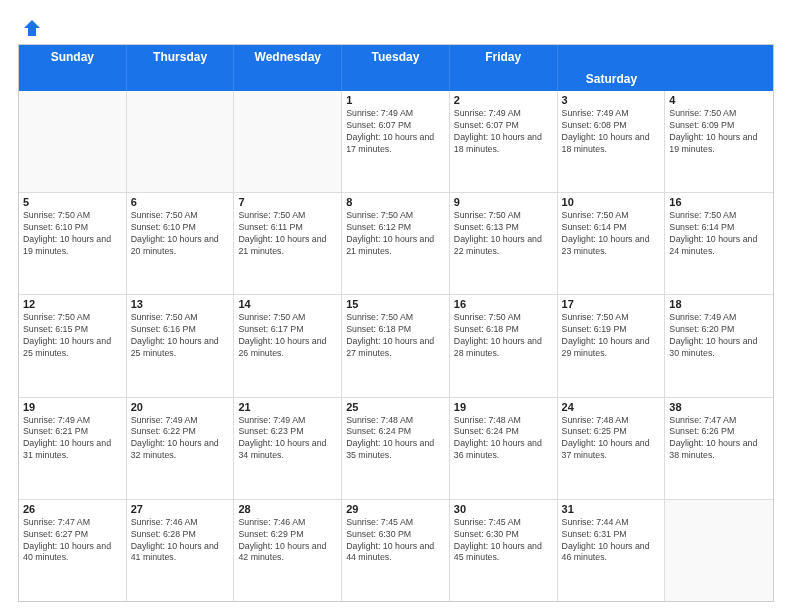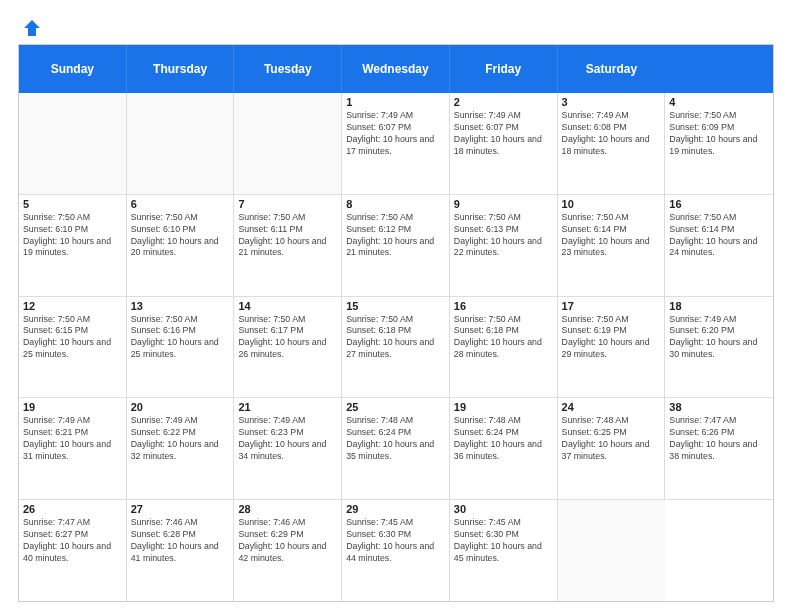--- a/index.html
+++ b/index.html
@@ -53,26 +53,26 @@
       border: 1px solid #ccc;
     }
     .day-headers {
       display: grid;
       grid-template-columns: repeat(7, 1fr);
       background: #1a73e8;
     }
     .day-header {
       color: #fff;
       text-align: center;
-      padding: 17px 2px;
+      padding: 5px 2px;
       font-size: 12px;
       font-weight: bold;
       border-right: 1px solid #3a83e8;
     }
-    .day-header:last-child { border-right: none; }
+    .day-header:last-child { border-right: none; margin-top: 22px; }
     .calendar-body {
       flex: 1;
       display: flex;
       flex-direction: column;
     }
     .week-row {
       display: grid;
       grid-template-columns: repeat(7, 1fr);
       flex: 1;
       border-bottom: 1px solid #ddd;
@@ -119,22 +119,22 @@
     <div class="title-block">
       <div class="month-title"></div>
       <div class="subtitle"></div>
     </div>
   </div>
 
   <div class="calendar">
     <div class="day-headers">
     <div class="day-header">Sunday</div>
         <div class="day-header">Thursday</div>
+        <div class="day-header">Wednesday</div>
         <div class="day-header">Tuesday</div>
-        <div class="day-header">Wednesday</div>
         <div class="day-header">Friday</div>
         <div class="day-header">Saturday</div>
       </div>
     <div class="calendar-body">
     <div class="week-row">
           <div class="day-cell empty"></div>
           <div class="day-cell empty"></div>
           <div class="day-cell empty"></div>
           <div class="day-cell">
             <div class="day-number">1</div>
@@ -317,17 +317,23 @@
             <div class="day-info" style="white-space: pre-line;">Sunrise: 7:45 AM
 Sunset: 6:30 PM
 Daylight: 10 hours and 44 minutes.</div>
           </div>
           <div class="day-cell">
             <div class="day-number">30</div>
             <div class="day-info" style="white-space: pre-line;">Sunrise: 7:45 AM
 Sunset: 6:30 PM
 Daylight: 10 hours and 45 minutes.</div>
           </div>
+          <div class="day-cell">
+            <div class="day-number">31</div>
+            <div class="day-info" style="white-space: pre-line;">Sunrise: 7:44 AM
+Sunset: 6:31 PM
+Daylight: 10 hours and 46 minutes.</div>
+          </div>
           <div class="day-cell empty"></div>
         </div>
       </div>
   </div>
 </div>
 
 </body></html>

